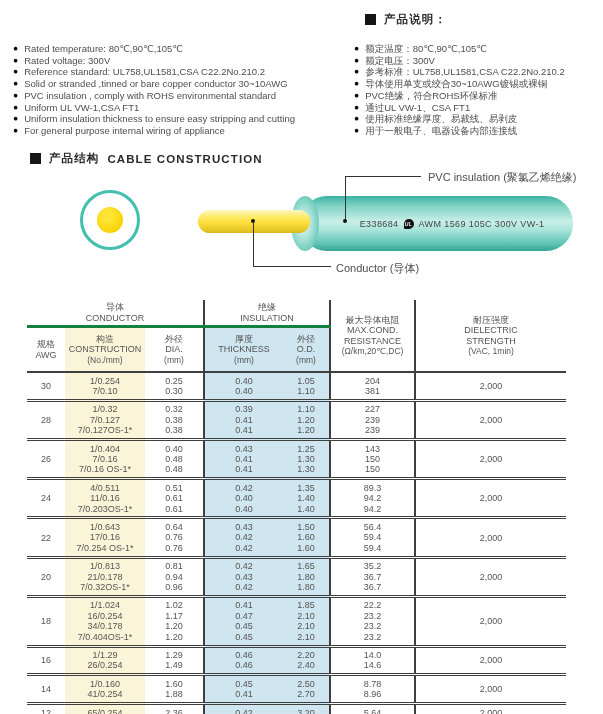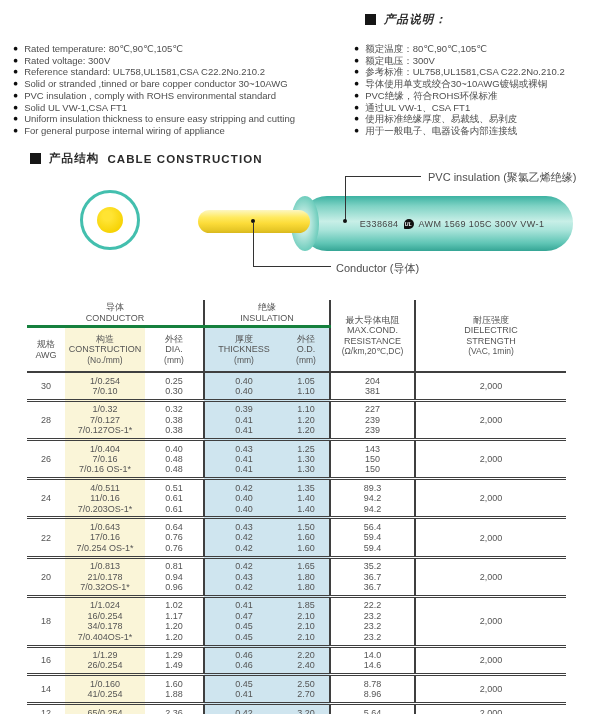--- a/index.html
+++ b/index.html
@@ -52,21 +52,21 @@
   #spec tbody tr.grp{border-top:3px double #3f3f3f;}
   #spec tbody tr:first-child{border-top:2px solid #3f3f3f;margin-top:28px;}
   #spec tbody td{vertical-align:middle;padding:2.5px 0;}
   .subline{line-height:10.4px;white-space:nowrap;}
 </style>
 </head>
 <body>
 
 <div id="page">
 
-  <div class="sec-title" style="left:365px;top:12px;font-style:italic;">
+  <div class="sec-title" style="left:365px;top:12px;">
     <span class="sq"></span>
     <span>产品说明：</span>
   </div>
 
   <div class="blist" id="desc-list" style="left:13px;top:43px;">
   <div class="bullet-row">
     <span class="dot">●</span>
     <span class="bullet-text">Rated temperature: 80℃,90℃,105℃</span>
   </div>
 
@@ -85,21 +85,21 @@
     <span class="bullet-text">Solid or stranded ,tinned or bare copper conductor 30~10AWG</span>
   </div>
 
   <div class="bullet-row">
     <span class="dot">●</span>
     <span class="bullet-text">PVC insulation , comply with ROHS environmental standard</span>
   </div>
 
   <div class="bullet-row">
     <span class="dot">●</span>
-    <span class="bullet-text">Solid UL VW-1,CSA FT1</span>
+    <span class="bullet-text">Uniform UL VW-1,CSA FT1</span>
   </div>
 
   <div class="bullet-row">
     <span class="dot">●</span>
     <span class="bullet-text">Uniform insulation thickness to ensure easy stripping and cutting</span>
   </div>
 
   <div class="bullet-row">
     <span class="dot">●</span>
     <span class="bullet-text">For general purpose internal wiring of appliance</span>

